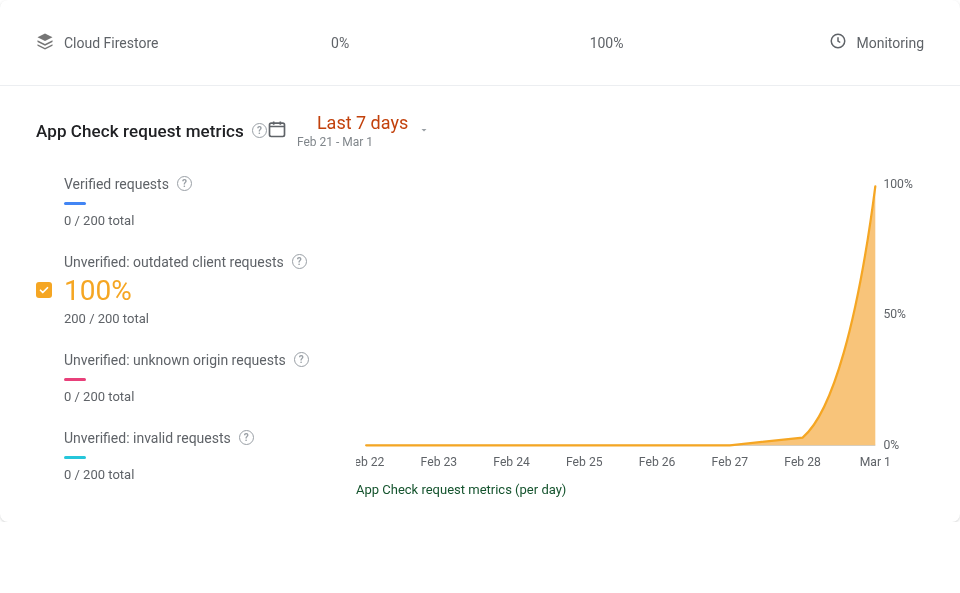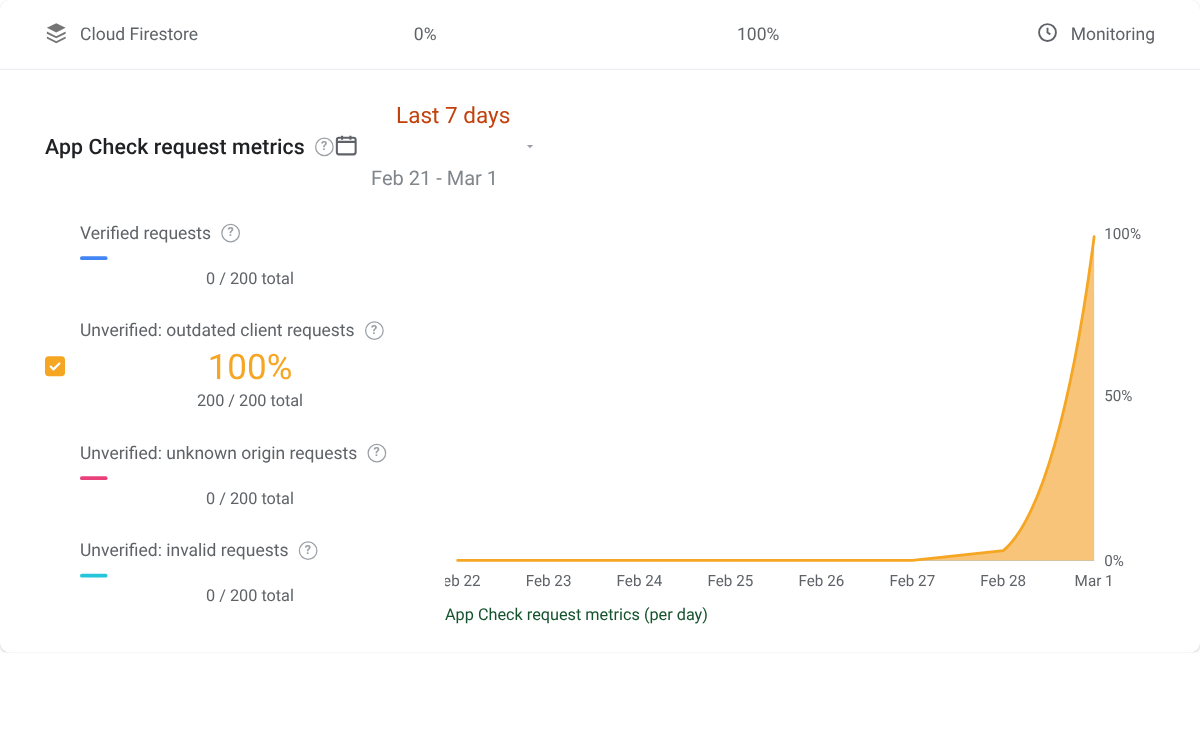--- a/index.html
+++ b/index.html
@@ -43,24 +43,24 @@
   .title-wrap { display:flex; align-items:center; gap:8px;}
   .page-title { font-size:17px; color:#202124; font-weight:500; letter-spacing:.1px;}
   .help-icon { width:15px; height:15px; color:#9aa0a6; display:inline-flex; align-items:center; justify-content:center; border:1.3px solid #9aa0a6; border-radius:50%; font-size:10px; font-weight:700; line-height:1;}
   .date-picker {
     display:flex; align-items:center; gap:10px; color:#5f6368;
     cursor:pointer;
   }
   .cal-icon { width:20px; height:20px; color:#5f6368;}
   .date-texts { display:flex; flex-direction:column; line-height:1.25;}
   .date-main { font-size:18px; color:#c2410c;margin-left:20px;}
-  .date-sub { font-size:16px; color:#80868b;margin-top:28px;}
+  .date-sub { font-size:12px; color:#80868b;}
   .chev-icon { width:12px; height:12px; color:#9aa0a6;}
   .metrics-row { display:flex; margin-top:26px; gap:20px;}
-  .side-list { width:300px; padding-left:0;text-align:center;}
+  .side-list { width:300px; padding-left:0;}
   .metric {
     padding: 0 0 26px 28px;
     position:relative;
   }
   .metric .label { font-size:14px; color:#5f6368; display:flex; align-items:center; gap:8px;}
   .metric .swatch {
     width:22px; height:3px; border-radius:2px; margin:10px 0 8px 0;
   }
   .metric .bignum {
     font-size:28px; color:#f5a623; font-weight:400; margin:4px 0 4px 0;

